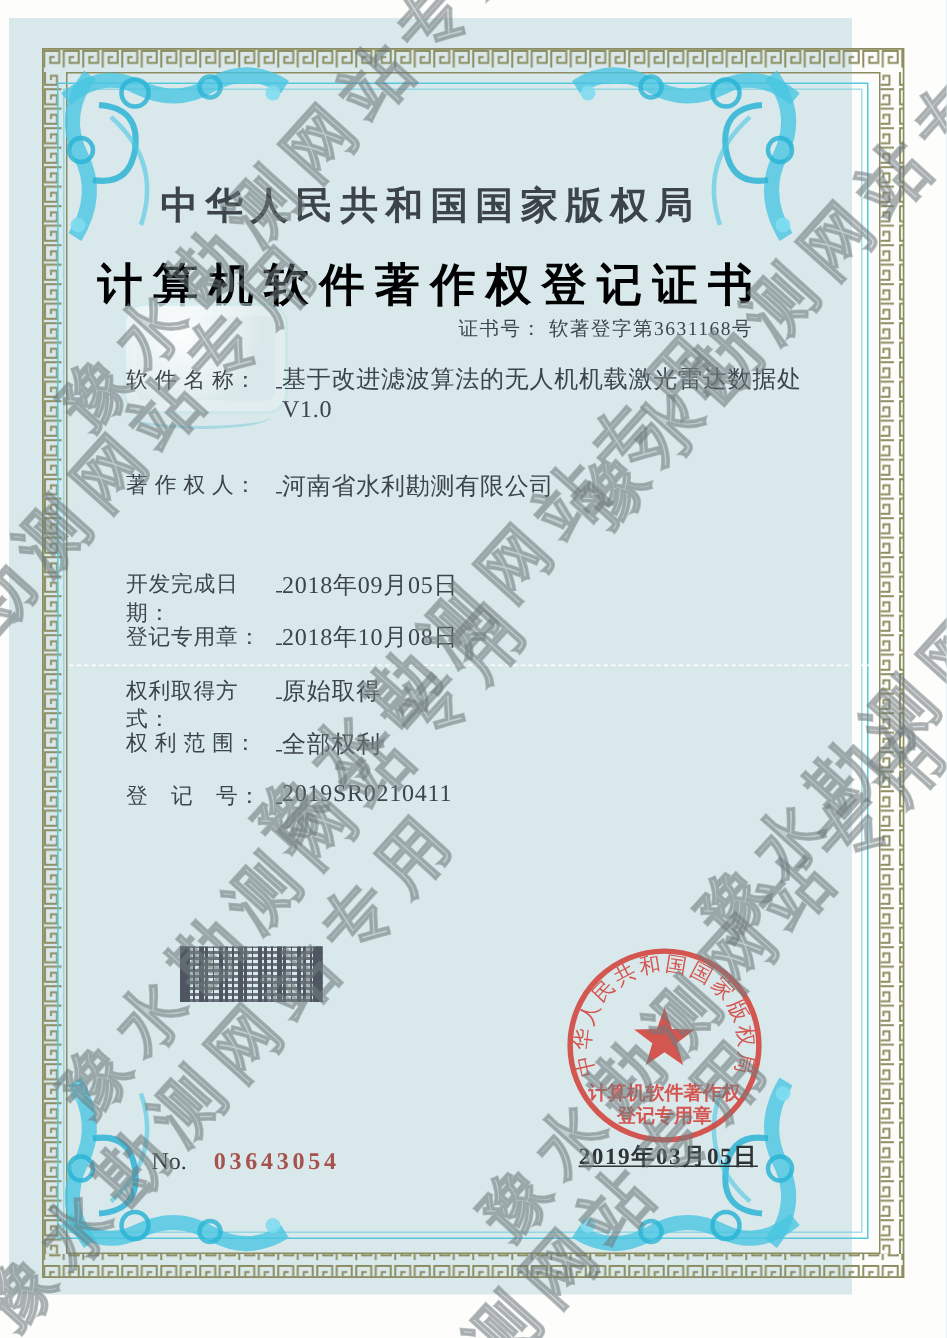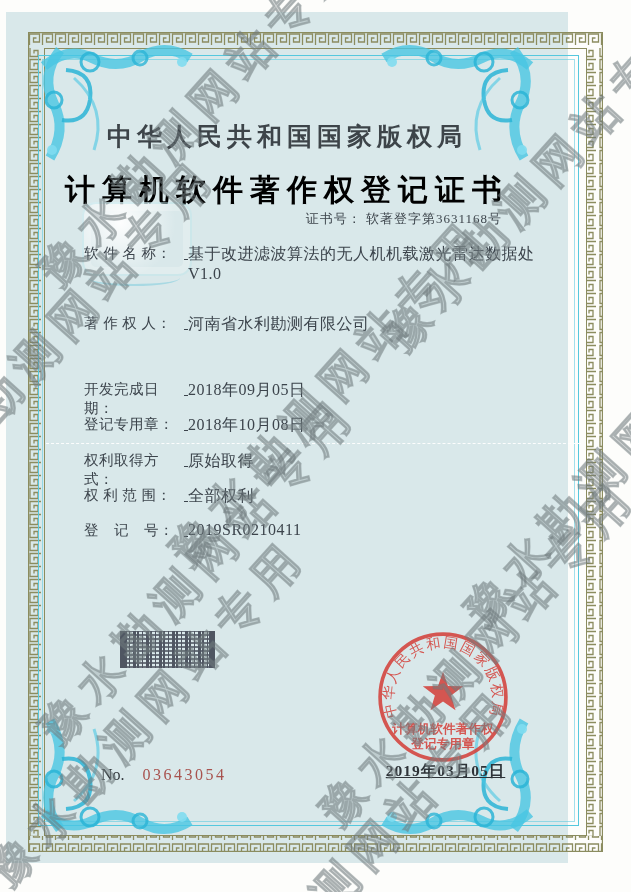--- a/index.html
+++ b/index.html
@@ -79,21 +79,21 @@
       repeating-linear-gradient(90deg,#3d4350 0 3px,rgba(0,0,0,0) 3px 4px,#3d4350 4px 6px,rgba(0,0,0,0) 6px 9px,#3d4350 9px 10px,rgba(0,0,0,0) 10px 13px);
   }
   
   .seal{position:absolute;left:368px;top:616px;width:138px;height:138px;opacity:.88;}
   .seal-date{
     position:absolute;left:357px;top:749px;width:165px;text-align:center;
     font-size:15.5px;font-weight:bold;color:#2e3338;letter-spacing:1px;text-decoration:underline;
   }
   
   .serial{position:absolute;left:95px;top:754px;font-size:16px;color:#33383d;}
-  .serial .num{margin-left:18px;letter-spacing:2.5px;font-weight:normal;}
+  .serial .num{margin-left:18px;letter-spacing:2.5px;font-weight:bold;}
   
   .fold{
     position:absolute;left:40px;top:431px;width:535px;height:0;
     border-top:1px dashed rgba(255,255,255,.9);
   }
   
   .wm{
     position:absolute;white-space:nowrap;pointer-events:none;z-index:30;
     font-family:"Liberation Serif","DejaVu Serif",serif;font-weight:bold;
     font-size:46px;letter-spacing:10px;

